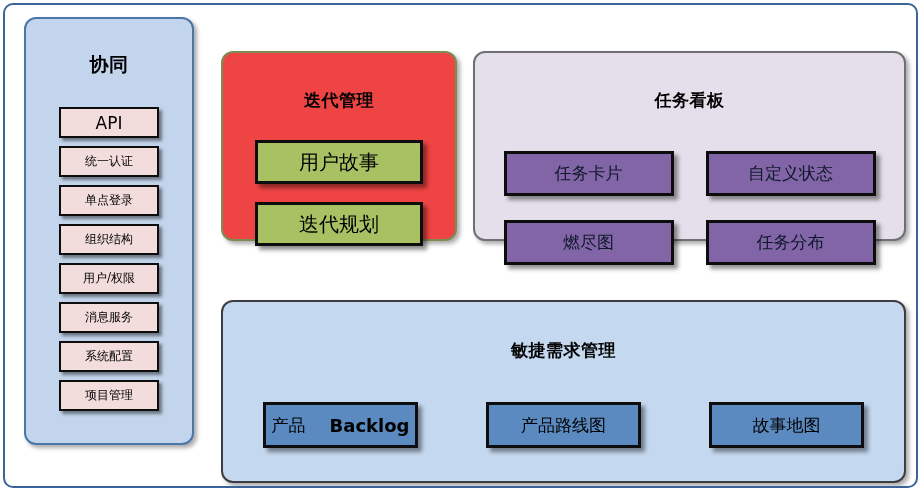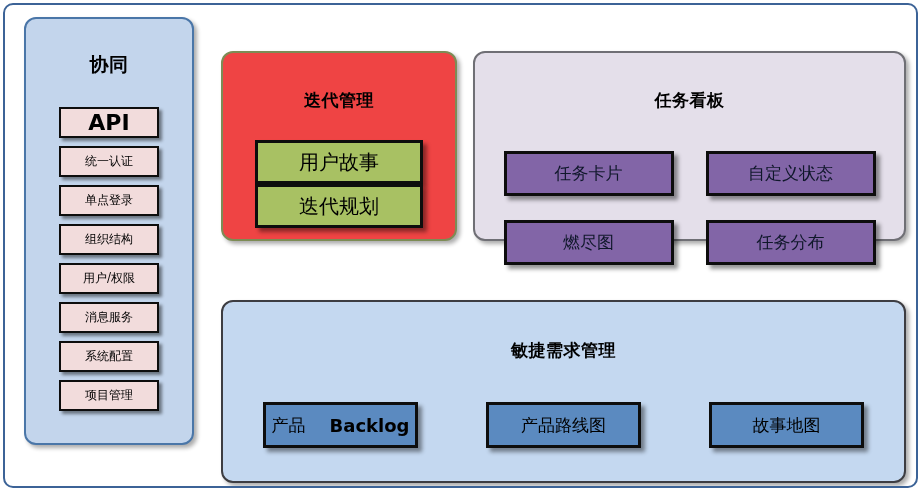--- a/index.html
+++ b/index.html
@@ -65,22 +65,22 @@
     align-items: center;
     justify-content: center;
     box-shadow: 3px 3px 3px rgba(0,0,0,0.45);
     font-family: "DejaVu Serif", "Liberation Serif", serif;
     font-size: 12px;
     color: #000;
     white-space: nowrap;
   }
   .sidebar-item.latin-bold {
     font-family: "DejaVu Sans", "Liberation Sans", sans-serif;
-    font-weight: bold;
-    font-size: 22px;
+    font-weight: normal;
+    font-size: 17px;
   }
 
   
   #iteration-panel {
     left: 216px;
     top: 46px;
     width: 236px;
     height: 190px;
     background: #ef4444;
     border: 2px solid #7d8c55;
@@ -94,21 +94,21 @@
     border: 3px solid #0d0d0d;
     display: flex;
     align-items: center;
     justify-content: center;
     box-shadow: 4px 4px 4px rgba(0,0,0,0.42);
     font-family: "DejaVu Serif", "Liberation Serif", serif;
     font-size: 20px;
     color: #000;
   }
   #green-box-1 { margin-top: 16px; }
-  #green-box-2 { }
+  #green-box-2 { margin-top: 18px; }
 
   
   #taskboard-panel {
     left: 468px;
     top: 46px;
     width: 433px;
     height: 190px;
     background: #e4dfea;
     border: 2px solid #6f6f75;
   }

